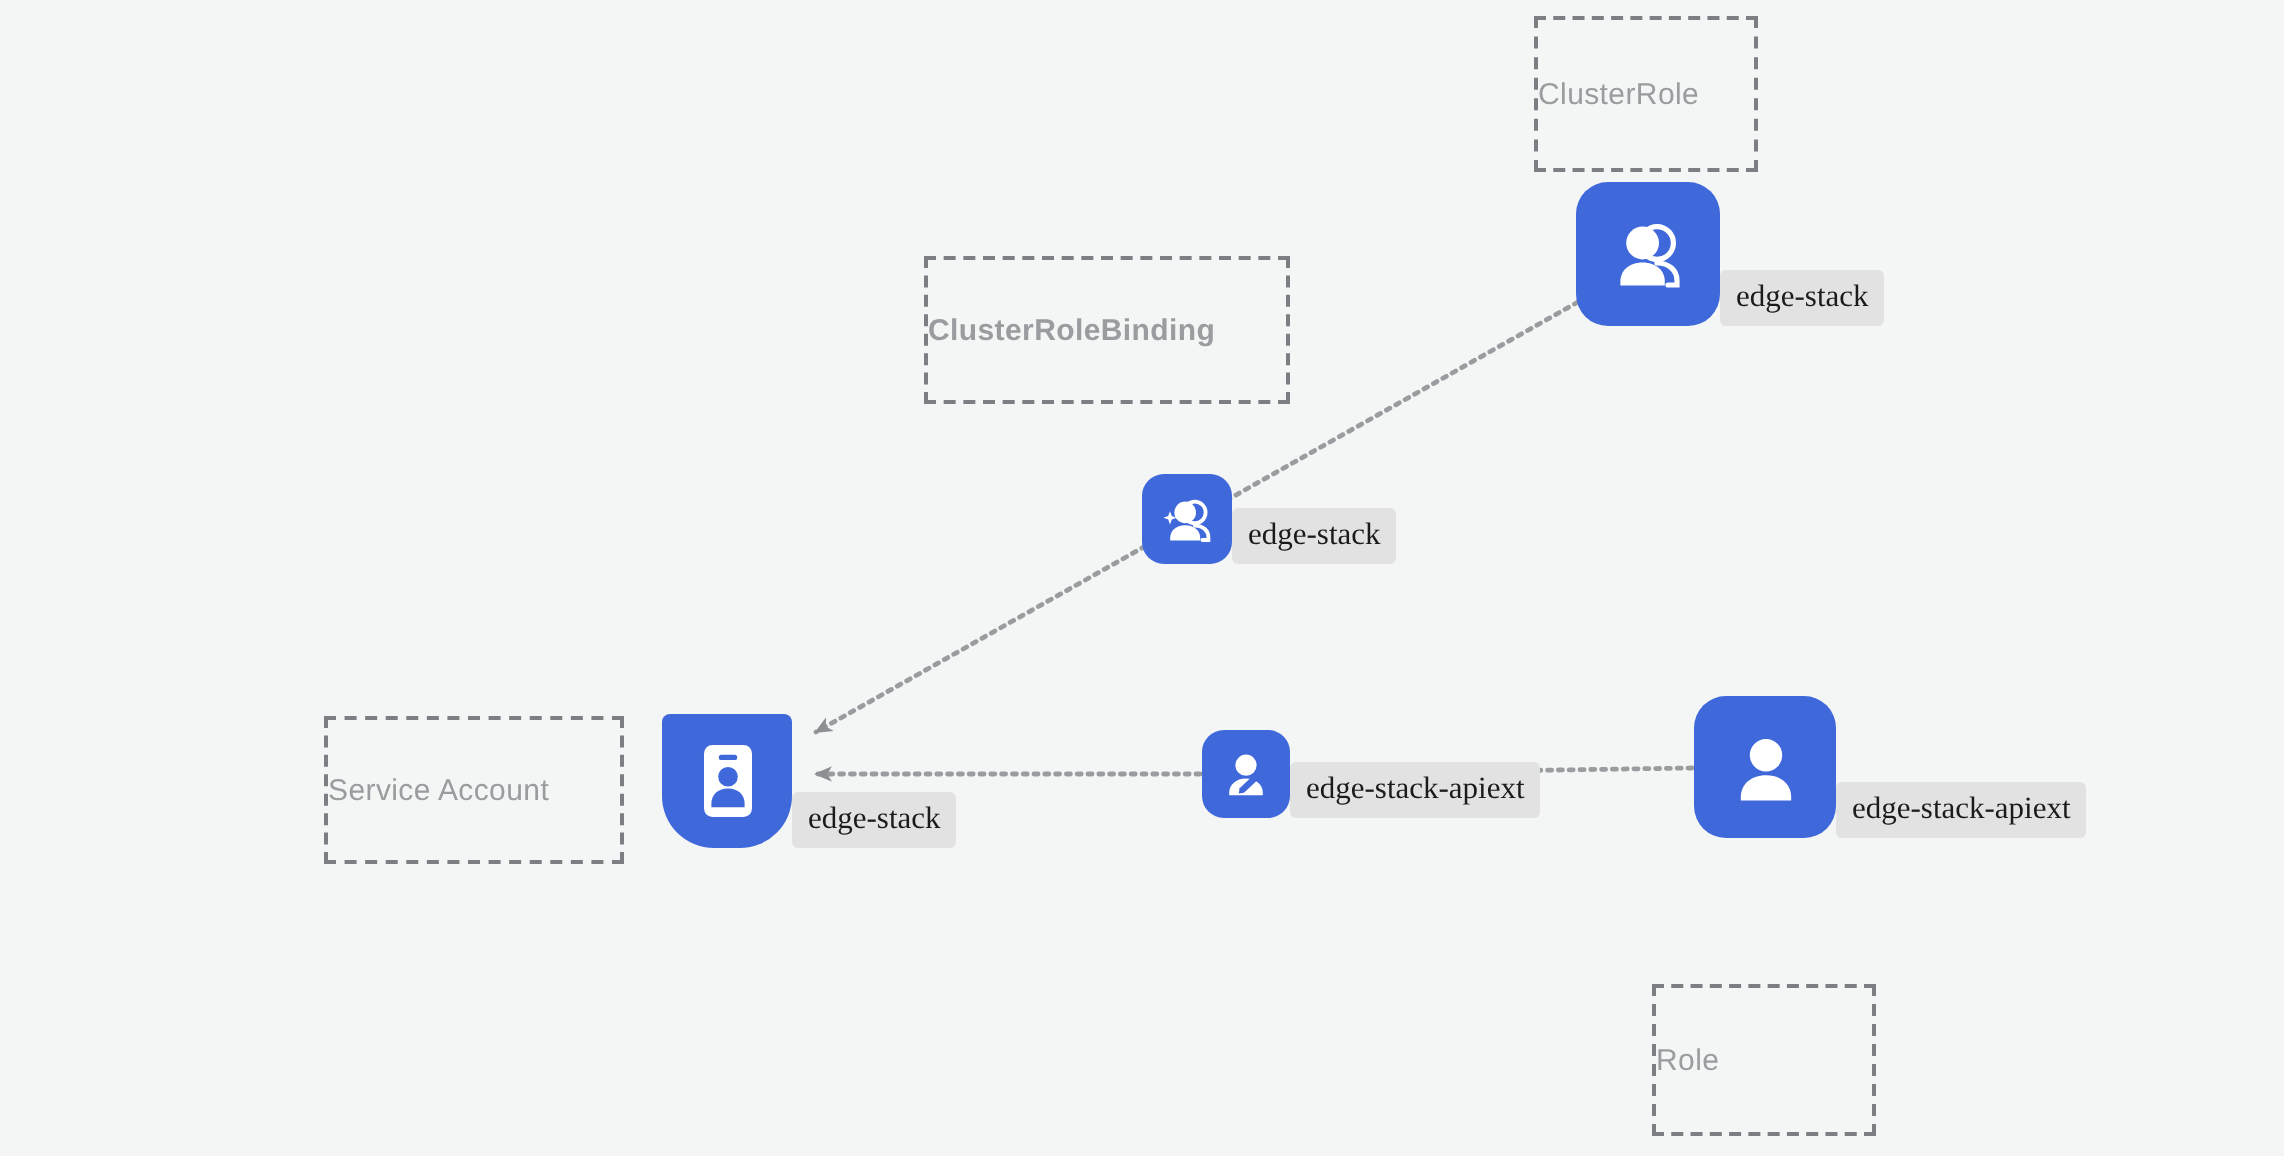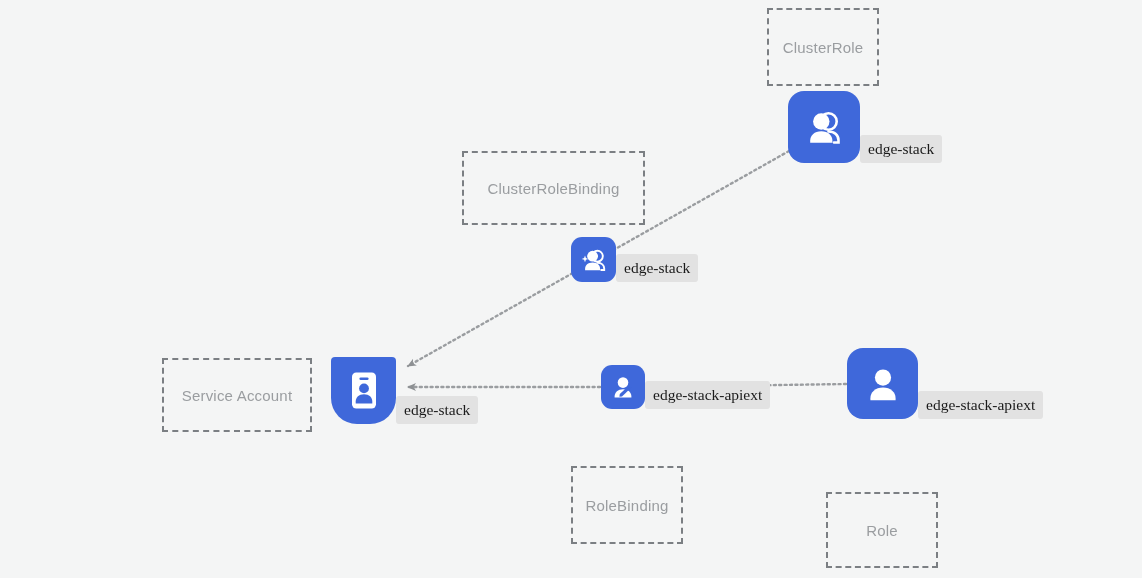--- a/index.html
+++ b/index.html
@@ -28,21 +28,21 @@
     pointer-events: none;
   }
 
   
   .group-box {
     position: absolute;
     border: 2px dashed #7b7f83;
     box-sizing: border-box;
     display: flex;
     align-items: center;
-    justify-content: center;
+    justify-content: flex-start;
   }
   .group-box .group-label {
     color: #9a9da0;
     font-size: 15px;
     letter-spacing: 0.2px;
     white-space: nowrap;
   }
 
   
   .node {
@@ -98,31 +98,28 @@
 
     <line x1="600" y1="387" x2="408" y2="387" stroke="#9a9da0" stroke-width="2.4" stroke-dasharray="2 3.4" stroke-linecap="round" marker-end="url(#arrowhead)"></line>
 
     <line x1="846" y1="384" x2="646" y2="387" stroke="#9a9da0" stroke-width="2.4" stroke-dasharray="2 3.4" stroke-linecap="round"></line>
   </svg>
 
   <div class="group-box" style="left:767px; top:8px; width:112px; height:78px;">
     <span class="group-label">ClusterRole</span>
   </div>
 
-  <div class="group-box" style="left:462px; top:151px; width:183px; height:74px;">
+  <div class="group-box" style="left:462px; top:128px; width:183px; height:74px;font-weight:bold;">
     <span class="group-label">ClusterRoleBinding</span>
   </div>
 
   <div class="group-box" style="left:162px; top:358px; width:150px; height:74px;">
     <span class="group-label">Service Account</span>
   </div>
 
-  <div class="group-box" style="left:571px; top:466px; width:112px; height:78px;">
-    <span class="group-label">RoleBinding</span>
-  </div>
 
   <div class="group-box" style="left:826px; top:492px; width:112px; height:76px;">
     <span class="group-label">Role</span>
   </div>
 
   <div class="node" style="left:788px; top:91px;">
     <div class="node-icon rounded" style="width:72px; height:72px;">
       <span>
         <svg width="42" height="42" viewBox="0 0 42 42">
           <circle cx="25.5" cy="15.5" r="8.2" fill="none" stroke="#ffffff" stroke-width="2.6"></circle>

